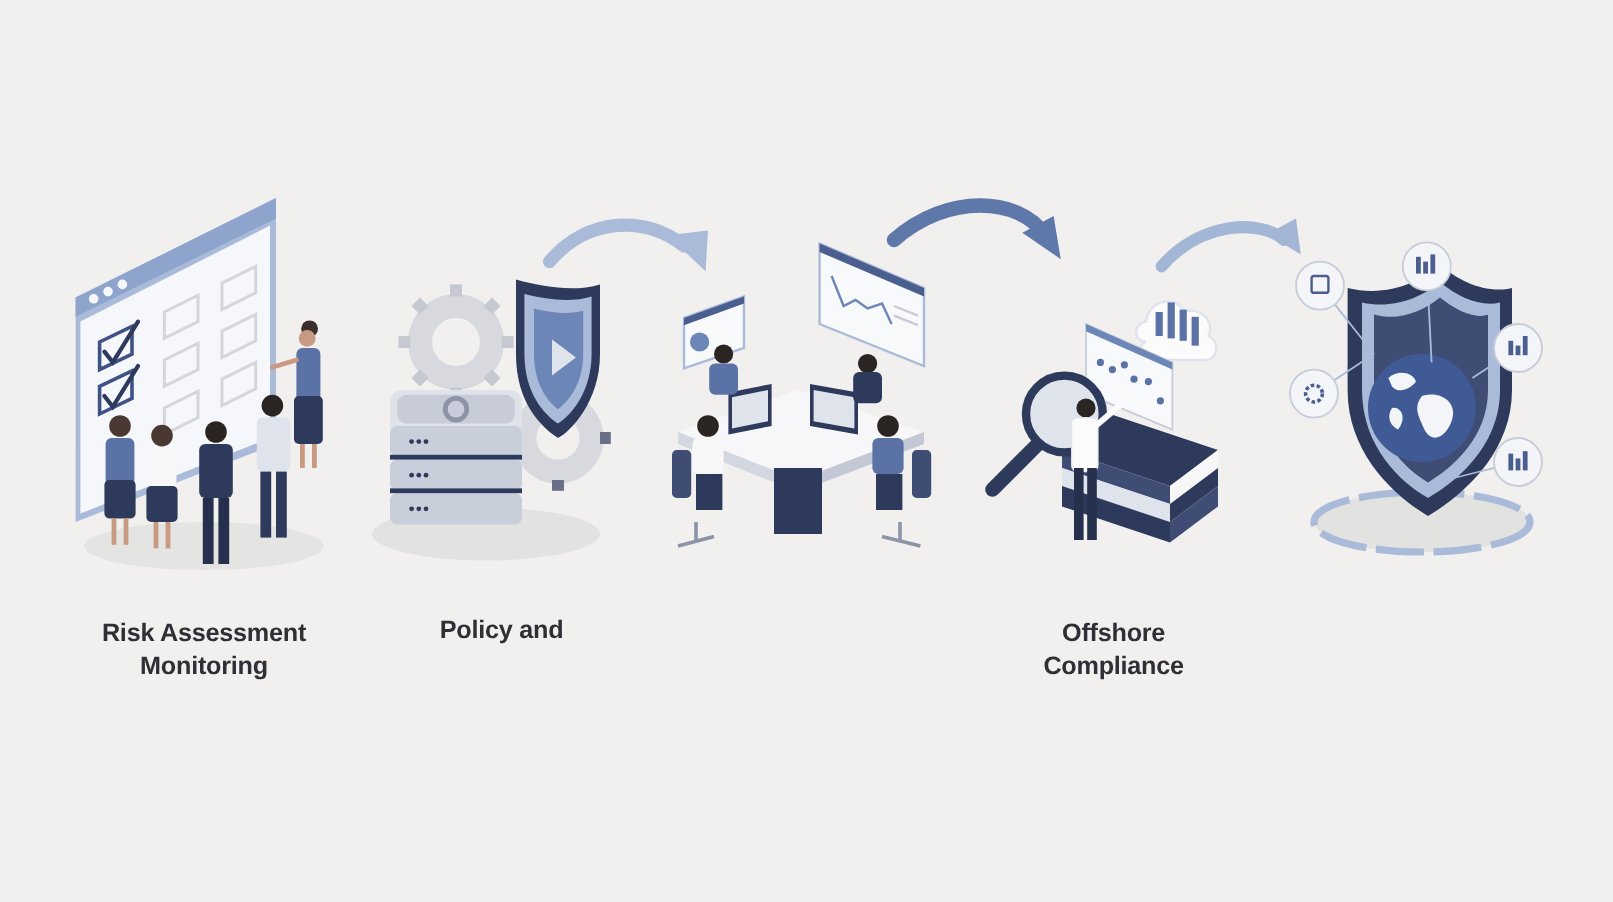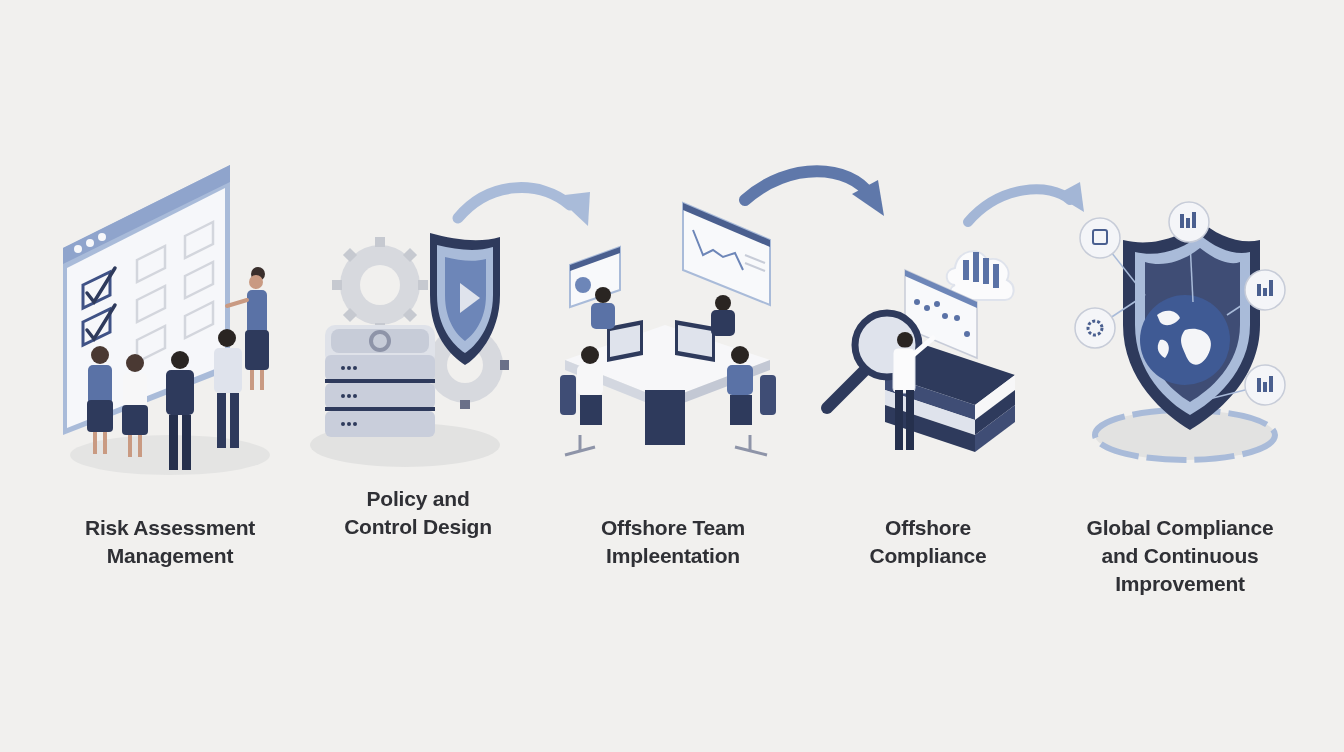--- a/index.html
+++ b/index.html
@@ -291,32 +291,22 @@
         <rect x="204" y="90" width="4" height="16" fill="#4a5f8f"></rect>
       <circle cx="200" cy="195" r="20" fill="#f4f5f8" stroke="#c7ccd8" stroke-width="1.5"></circle>
       <rect x="192" y="188" width="4" height="14" fill="#4a5f8f"></rect>
         <rect x="198" y="192" width="4" height="10" fill="#4a5f8f"></rect>
         <rect x="204" y="186" width="4" height="16" fill="#4a5f8f"></rect>
     </g>
   </svg>
 
   <div class="label" style="left:70px;top:514px;width:200px">
     <span>Risk Assessment</span>
-    <span>Management</span>
+    <span>Monitoring</span>
   </div>
-  <div class="label" style="left:318px;top:485px;width:200px">
+  <div class="label" style="left:318px;top:512px;width:200px">
     <span>Policy and</span>
-    <span>Control Design</span>
-  </div>
-  <div class="label" style="left:573px;top:514px;width:200px">
-    <span>Offshore Team</span>
-    <span>Impleentation</span>
   </div>
   <div class="label" style="left:828px;top:514px;width:200px">
     <span>Offshore</span>
     <span>Compliance</span>
   </div>
-  <div class="label" style="left:1070px;top:514px;width:220px">
-    <span>Global Compliance</span>
-    <span>and Continuous</span>
-    <span>Improvement</span>
-  </div>
 </div>
 
 </body></html>

